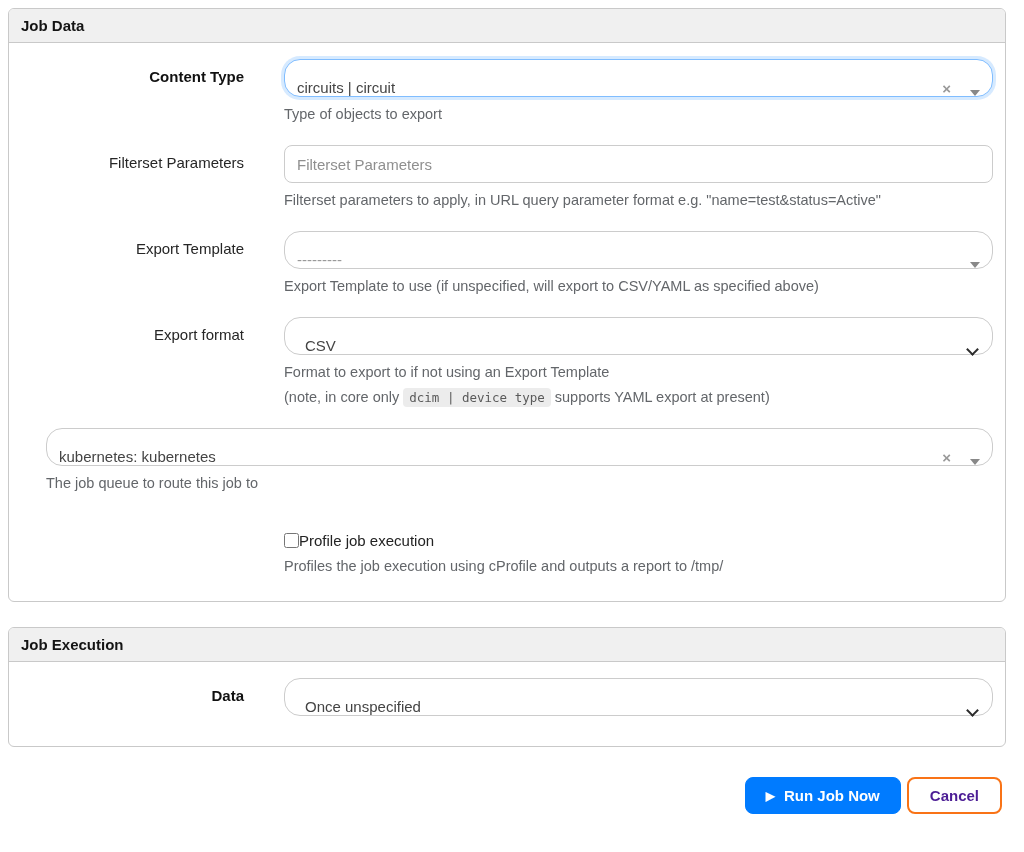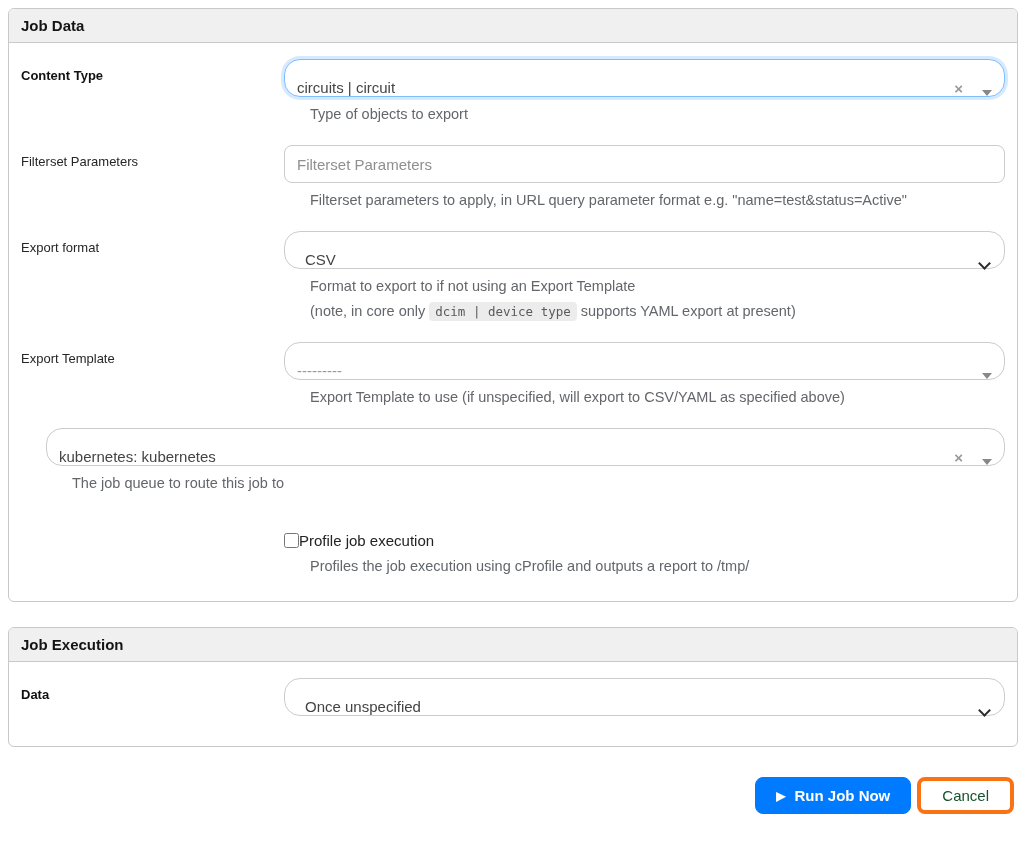--- a/index.html
+++ b/index.html
@@ -2,21 +2,21 @@
 <html><head>
 <meta charset="utf-8">
 <style>
   * { box-sizing: border-box; margin: 0; padding: 0; }
   html, body { background: #ffffff; }
   body {
     width: 1024px;
     font-family: "Liberation Sans", sans-serif;
     color: #1f1f1f;
   }
-  .page { width: 1024px; padding: 8px 6px 8px 8px; }
+  .page { width: 1024px; padding: 8px 18px 8px 8px; }
 
   
   .card {
     border: 1px solid #c9c9c9;
     border-radius: 6px;
     background: #fff;
     margin-bottom: 25px;
   }
   .card-header {
     background: #f0f0f0;
@@ -28,22 +28,23 @@
     color: #141414;
   }
   .card-body { padding: 16px 0 24px 0; }
   .card-body.tight { padding-bottom: 30px; }
 
   
   .form-row { display: flex; align-items: flex-start; padding: 0 12px; margin-bottom: 20px; }
   .form-row:last-child { margin-bottom: 0; }
   .col-label {
     flex: 0 0 238px;
+    text-align: right;
     padding: 9px 15px 0 0;
-    font-size: 13px;
+    font-size: 15px;
     color: #262626;
   }
   .col-label.required { font-weight: bold; color: #111; }
   .col-field { flex: 1; min-width: 0; padding-left: 25px; }
 
   
   .control {
     position: relative;
     display: flex;
     align-items: flex-end;
@@ -93,21 +94,21 @@
   }
   .chevron {
     width: 9px; height: 9px;
     border-right: 2px solid #2b2b2b;
     border-bottom: 2px solid #2b2b2b;
     transform: rotate(45deg);
     margin-top: -5px;
     margin-right: 3px;
   }
 
-  .help { margin-top: 7px; font-size: 14.5px; color: #63666a; line-height: 1.45; margin-left: 26px; }
+  .help { margin-top: 7px; font-size: 14.5px; color: #63666a; line-height: 1.45; }
   .help .note-line { margin-top: 4px; }
   .inline-code {
     font-family: "DejaVu Sans Mono", monospace;
     font-size: 12.5px;
     color: #5a5a5a;
     background: #ececec;
     border-radius: 4px;
     padding: 2px 6px;
   }
 
@@ -141,23 +142,24 @@
   .btn-primary {
     background: #007bff;
     border: 1px solid #007bff;
     color: #fff;
     font-weight: bold;
     padding: 0 20px;
   }
   .btn-primary .play-icon { font-size: 12px; margin-right: 9px; }
   .btn-outline {
     background: #fff;
-    border: 4px solid #f97316;
-    color: #14532d;
+    border: 2px solid #f97316;
+    color: #4c1d95;
     padding: 0 21px;
+    font-weight: bold;
   }
 </style>
 </head>
 <body>
 
 <div class="page">
 
   <section class="card">
     <div class="card-header">
       <span>Job Data</span>
@@ -178,41 +180,41 @@
 
       <div class="form-row">
         <div class="col-label">Filterset Parameters</div>
         <div class="col-field">
           <input type="text" class="text-input" placeholder="Filterset Parameters" style="">
           <div class="help">Filterset parameters to apply, in URL query parameter format e.g. "name=test&amp;status=Active"</div>
         </div>
       </div>
 
       <div class="form-row">
+        <div class="col-label">Export Template</div>
+        <div class="col-field">
+          <div class="control">
+            <span class="value placeholder">---------</span>
+            <span class="caret-tri"></span>
+          </div>
+          <div class="help">Export Template to use (if unspecified, will export to CSV/YAML as specified above)</div>
+        </div>
+      </div>
+
+      <div class="form-row">
         <div class="col-label">Export format</div>
         <div class="col-field">
           <div class="control native-select">
             <span class="value">CSV</span>
             <span class="chevron"></span>
           </div>
           <div class="help">
             <div>Format to export to if not using an Export Template</div>
             <div class="note-line"><span>(note, in core only </span><span class="inline-code">dcim | device type</span><span> supports YAML export at present)</span></div>
           </div>
-        </div>
-      </div>
-
-      <div class="form-row">
-        <div class="col-label">Export Template</div>
-        <div class="col-field">
-          <div class="control">
-            <span class="value placeholder">---------</span>
-            <span class="caret-tri"></span>
-          </div>
-          <div class="help">Export Template to use (if unspecified, will export to CSV/YAML as specified above)</div>
         </div>
       </div>
 
       <div class="form-row">
         <div class="col-field">
           <div class="control">
             <span class="value">kubernetes: kubernetes</span>
             <span class="clear-icon">×</span>
             <span class="caret-tri"></span>
           </div>

